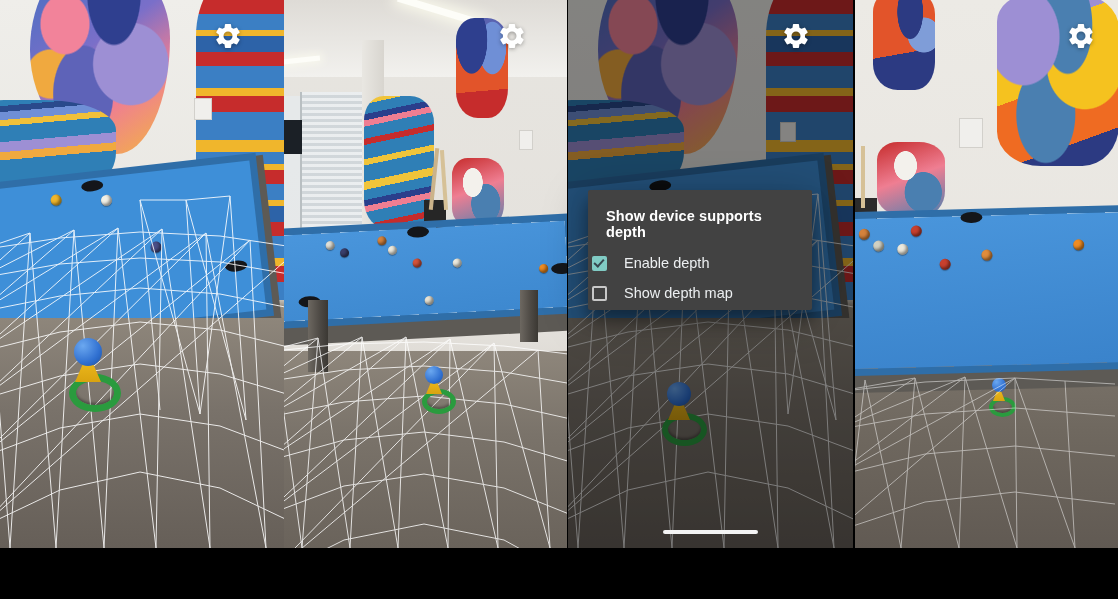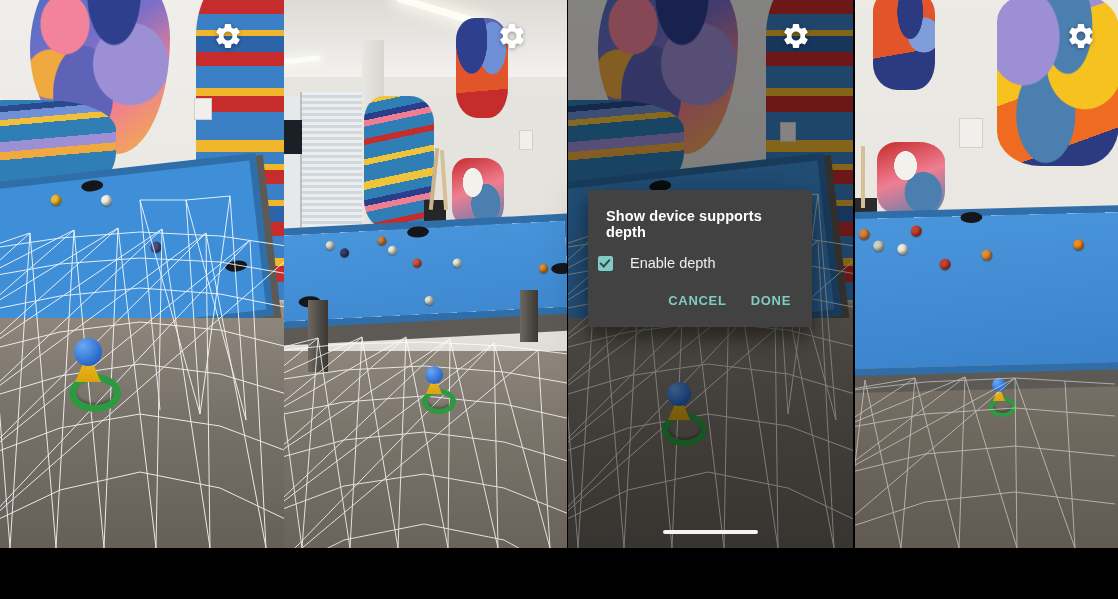--- a/index.html
+++ b/index.html
@@ -159,21 +159,21 @@
     color: #ffffff;
     font-size: 14.5px;
     font-weight: bold;
     padding: 18px 18px 4px 18px;
     letter-spacing: .1px;
   }
   .dialog-body { padding: 4px 0 2px 0; }
   .check-row {
     display: flex;
     align-items: center;
-    padding: 7px 10px;
+    padding: 7px 4px;
     cursor: pointer;
   }
   .cbox {
     width: 15px; height: 15px;
     border-radius: 2px;
     margin-right: 17px;
     flex: 0 0 auto;
     position: relative;
     box-sizing: border-box;
   }
@@ -616,24 +616,24 @@
   <div class="dialog">
     <div class="dialog-title">Show device supports depth</div>
 
     <div class="dialog-body">
 
       <div class="check-row">
         <span class="cbox on"></span>
         <span class="check-label">Enable depth</span>
       </div>
 
-
-    </div>
-
-    <div class="dialog-actions">
-      <button class="dlg-btn">CANCEL</button>
-      <button class="dlg-btn">DONE</button>
-    </div>
+      <div class="check-row">
+        <span class="cbox off"></span>
+        <span class="check-label">Show depth map</span>
+      </div>
+
+    </div>
+
   </div>
 
   <div class="bottom-bar"></div>
 
 </div>
 
 </body></html>

